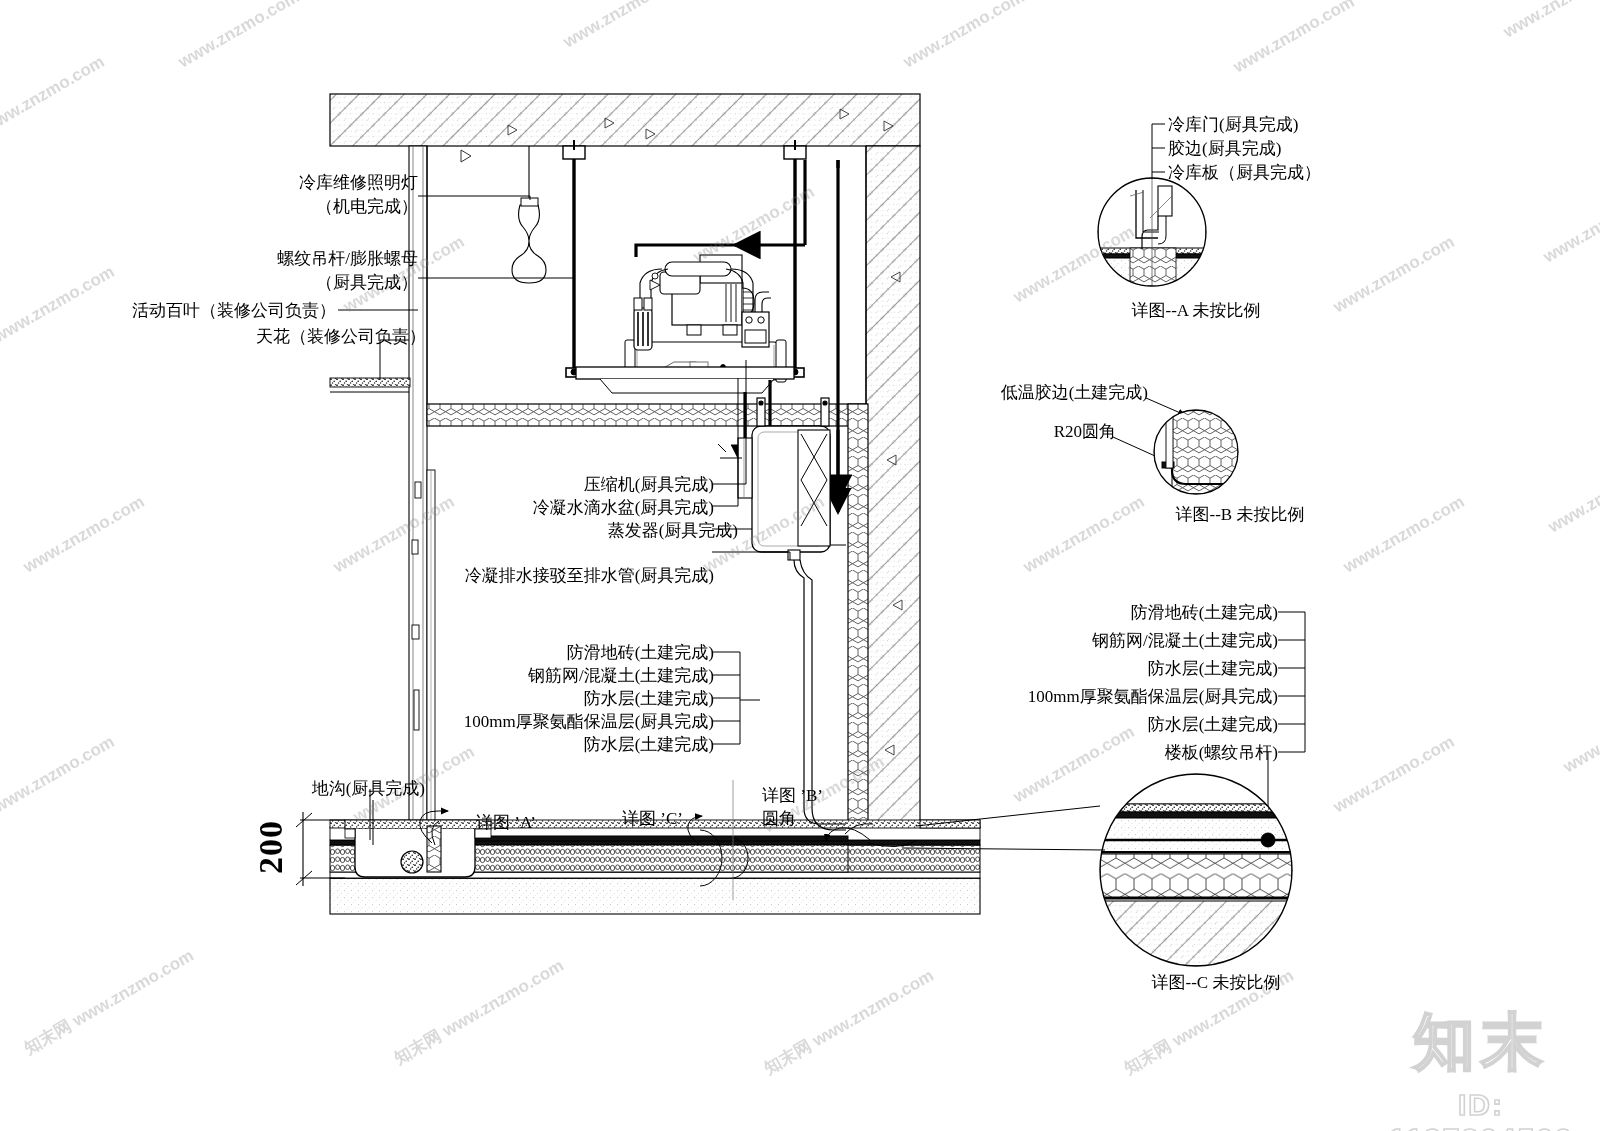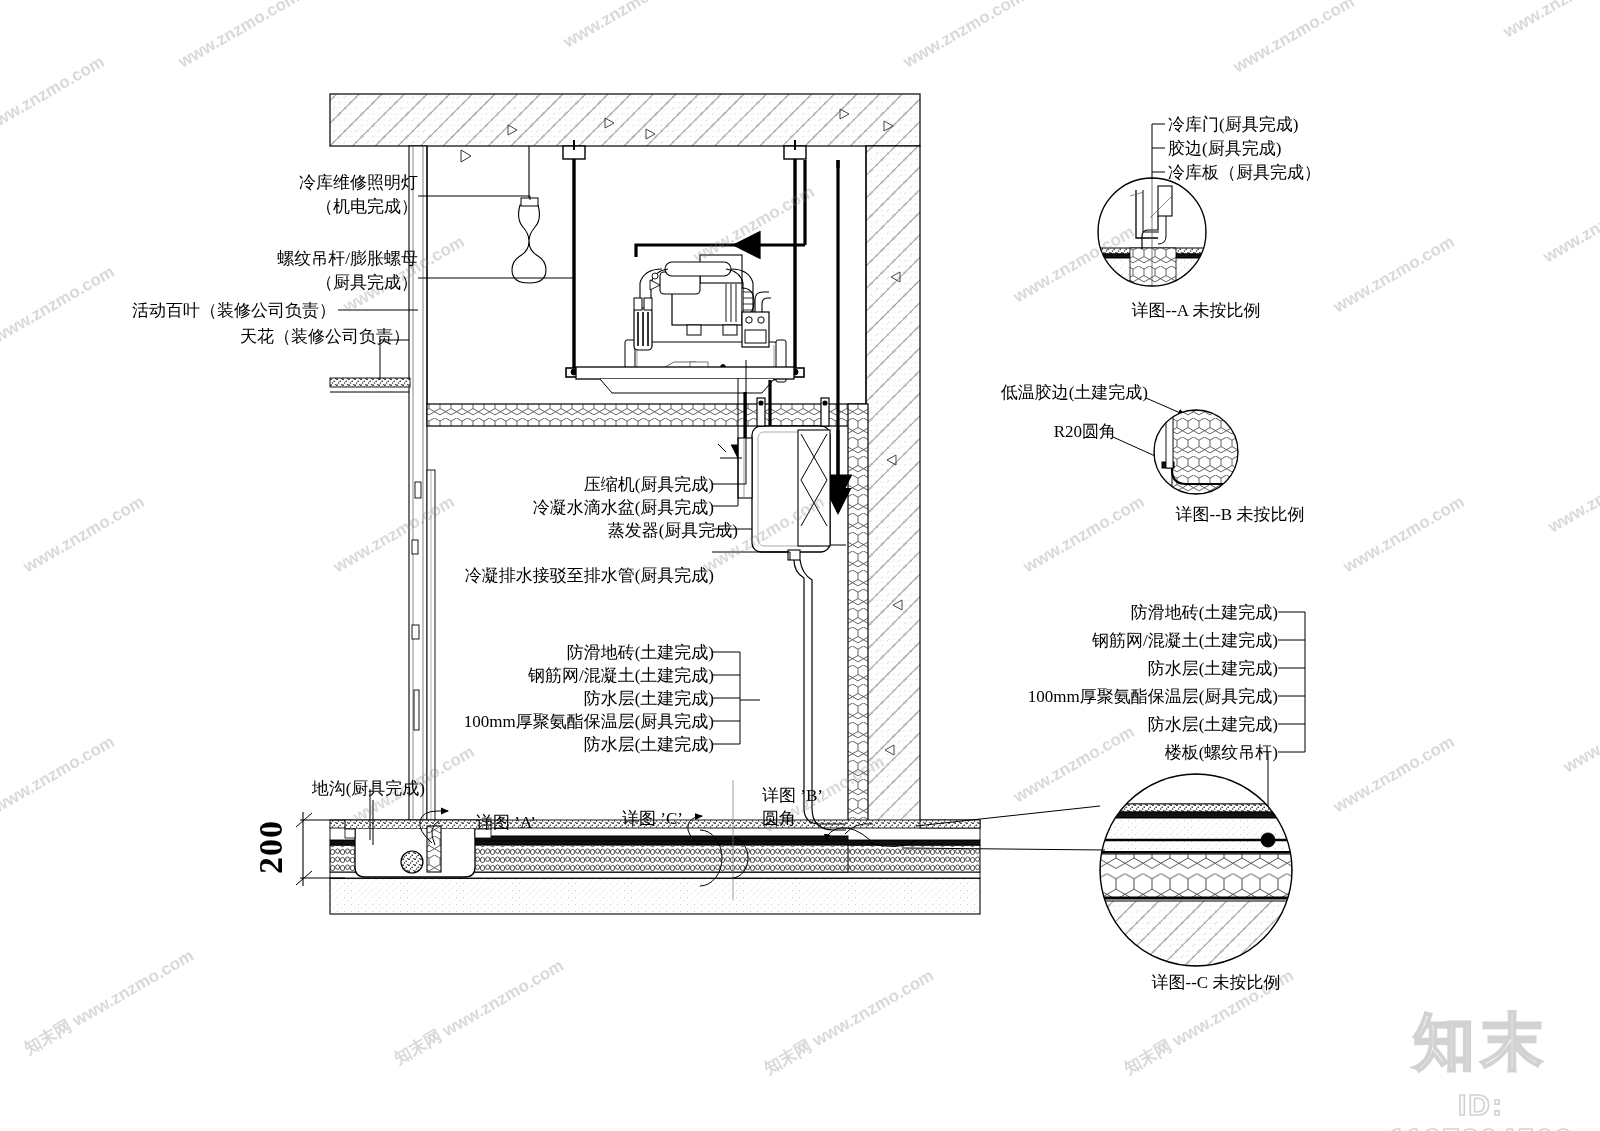--- a/index.html
+++ b/index.html
@@ -495,21 +495,21 @@
     <div class="wm" style="left:1120px; top:1060px;">知末网 www.znzmo.com</div>
   </div>
 
   <div class="lbl r" style="left:418px; top:172px;">冷库维修照明灯</div>
   <div class="lbl r" style="left:418px; top:196px;">（机电完成）</div>
 
   <div class="lbl r" style="left:418px; top:248px;">螺纹吊杆/膨胀螺母</div>
   <div class="lbl r" style="left:418px; top:272px;">（厨具完成）</div>
 
   <div class="lbl r" style="left:336px; top:300px;">活动百叶（装修公司负责）</div>
-  <div class="lbl r" style="left:410px; top:326px;text-align:right;">天花（装修公司负责）</div>
+  <div class="lbl r" style="left:426px; top:326px;text-align:right;">天花（装修公司负责）</div>
 
   <div class="lbl r" style="left:425px; top:778px;">地沟(厨具完成)</div>
 
   <div class="lbl r" style="left:714px; top:474px;">压缩机(厨具完成)</div>
   <div class="lbl r" style="left:714px; top:497px;">冷凝水滴水盆(厨具完成)</div>
   <div class="lbl r" style="left:714px; top:520px;margin-left:24px;">蒸发器(厨具完成)</div>
   <div class="lbl r" style="left:714px; top:565px;">冷凝排水接驳至排水管(厨具完成)</div>
 
   <div class="lbl r" style="left:714px; top:642px;">防滑地砖(土建完成)</div>
   <div class="lbl r" style="left:714px; top:665px;">钢筋网/混凝土(土建完成)</div>

